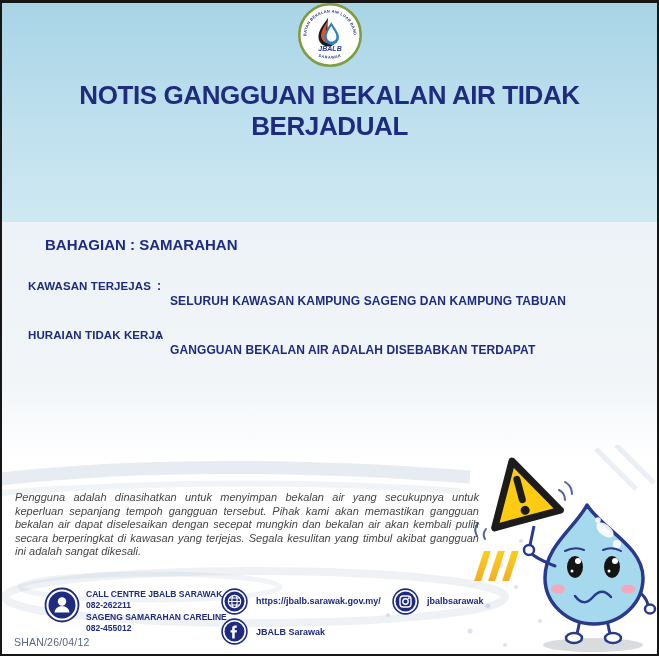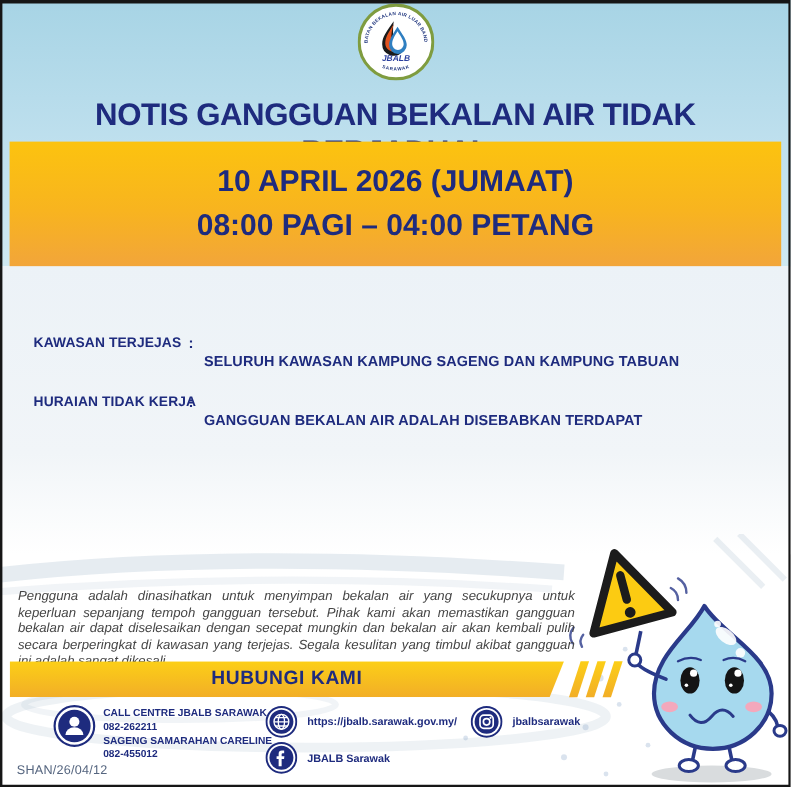--- a/index.html
+++ b/index.html
@@ -75,27 +75,23 @@
       <path d="M47,23 C38,36 32,43 32,53 a15,15 0 0 0 26,10 C49,58 44,45 47,23 Z" fill="#1a1a1a"></path>
       <path d="M47,27 C40,38 36,44 36,52 a11,11 0 0 0 14,10 C43,55 42,42 47,27 Z" fill="#e2531f"></path>
       <path d="M52,30 C45,41 41,47 41,54 a11.5,11.5 0 0 0 23,0 C64,47 59,41 52,30 Z" fill="#2f7fc1"></path>
       <path d="M52,36 C47,44 45,48 45,53 a7.5,7.5 0 0 0 15,0 C60,48 57,44 52,36 Z" fill="#ffffff"></path>
       <text x="50" y="75" text-anchor="middle" font-size="11" font-weight="700" font-style="italic" fill="#2b3f9e">JBALB</text>
     </svg>
   </div>
 
   <div class="title">NOTIS GANGGUAN BEKALAN AIR TIDAK BERJADUAL</div>
 
-  <div class="date-banner">
-    <div class="pad"></div>
-    <div class="line">10 APRIL 2026 (JUMAAT)</div>
-    <div class="line">08:00 PAGI – 04:00 PETANG</div>
-  </div>
 
   <div class="panel"></div>
+  <span class="loc bahagian">BAHAGIAN : SAMARAHAN</span>
 
   <span class="row-label" style="top:280px;">KAWASAN TERJEJAS</span>
   <span class="row-colon" style="top:279px;">:</span>
   <span class="row-value" style="top:278px;">SELURUH KAWASAN KAMPUNG SAGENG DAN KAMPUNG TABUAN</span>
 
   <span class="row-label" style="top:329px;">HURAIAN TIDAK KERJA</span>
   <span class="row-colon" style="top:328px;">:</span>
   <span class="row-value" style="top:327px;">GANGGUAN BEKALAN AIR ADALAH DISEBABKAN TERDAPAT</span>
 
   <svg class="decor" viewBox="0 0 659 211">
@@ -111,23 +107,20 @@
         <circle cx="521" cy="96" r="2"></circle>
       <circle cx="470" cy="186" r="2.5"></circle>
         <circle cx="540" cy="176" r="2"></circle>
       <circle cx="505" cy="200" r="2"></circle>
         <circle cx="388" cy="170" r="2"></circle>
     </g>
   </svg>
 
   <p class="advisory">Pengguna adalah dinasihatkan untuk menyimpan bekalan air yang secukupnya untuk keperluan sepanjang tempoh gangguan tersebut. Pihak kami akan memastikan gangguan bekalan air dapat diselesaikan dengan secepat mungkin dan bekalan air akan kembali pulih secara berperingkat di kawasan yang terjejas. Segala kesulitan yang timbul akibat gangguan ini adalah sangat dikesali.</p>
 
-  <div class="contact-banner">
-    <span>HUBUNGI KAMI</span>
-  </div>
   <div class="stripe s1"></div>
   <div class="stripe s2"></div>
   <div class="stripe s3"></div>
 
   <svg class="mascot" viewBox="0 0 204 218">
     <g>
       <g transform="rotate(-15 65 53)">
         <path d="M65,22 L99,82 L31,82 Z" fill="#fccb12" stroke="#1c1c1c" stroke-width="7" stroke-linejoin="round"></path>
         <line x1="65" y1="41" x2="65" y2="62" stroke="#1c1c1c" stroke-width="7" stroke-linecap="round"></line>
         <circle cx="65" cy="73" r="4.5" fill="#1c1c1c"></circle>

